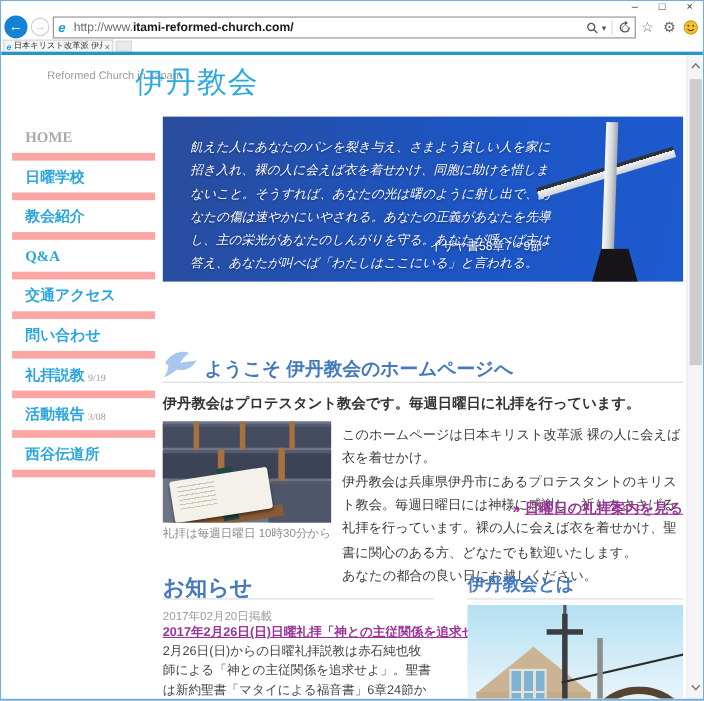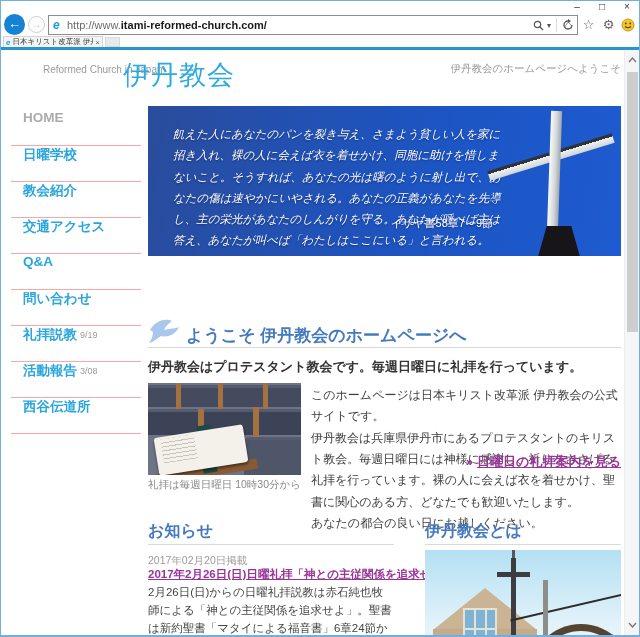--- a/index.html
+++ b/index.html
@@ -43,22 +43,22 @@
   .page { position:absolute; left:0; top:49px; width:624px; height:586px; background:#fff; overflow:hidden; }
 
   .site-header { position:absolute; left:0; top:0; width:100%; height:56px; background:#fff; }
   .logo-en { position:absolute; left:42px; top:14px; font-size:10px; color:#9a9a9a; }
   .logo-jp { position:absolute; left:42px; top:26px; font-size:14px; font-weight:bold; color:#3a79c2; }
   .logo-name { position:absolute; left:122px; top:7px; font-size:27px; color:#2ba9e0; letter-spacing:1px; }
   .hdr-welcome { position:absolute; right:4px; top:12px; font-size:10.5px; color:#999; }
 
   
   .sidebar { position:absolute; left:10px; top:60px; width:130px; }
-  .side-item { position:relative; height:36px; padding-left:12px; display:flex; align-items:flex-start;
-               border-bottom:1px solid #fca5a5; font-size:13.5px; font-weight:bold; color:#2aa5de; cursor:pointer; }
+  .side-item { position:relative; height:36px; padding-left:12px; display:flex; align-items:center;
+               border-bottom:7px solid #fca5a5; font-size:13.5px; font-weight:bold; color:#2aa5de; cursor:pointer;font-family:Liberation Serif, serif; }
   .side-item.muted { color:#ababab; }
   .side-date { font-size:9px; color:#9b9b9b; font-weight:normal; margin-left:3px; margin-top:4px; }
 
   .main { position:absolute; left:147px; top:56px; width:473px; }
 
   
   .hero { position:absolute; left:0; top:0; width:473px; height:150px; overflow:hidden;
           background:linear-gradient(100deg,#2a4c9b 0%,#2251b2 30%,#1c55c4 62%,#1e5bd0 100%); }
   .verse { position:absolute; left:25px; top:18px; width:335px; font-size:11.5px; line-height:1.85;
            color:#fff; font-style:italic; text-shadow:0 1px 2px rgba(0,0,40,.45); }
@@ -88,21 +88,21 @@
                 background:repeating-linear-gradient(#f4f1ea 0 3px,#c9c4b8 3px 4px); }
   .photo-caption { position:absolute; left:0; top:372px; font-size:10.5px; color:#8a8a8a; }
 
   .intro { position:absolute; left:163px; top:279px; width:310px; font-size:12px; line-height:1.78; color:#3d3d3d; }
   .intro p { margin:0; }
   .more-link { position:absolute; right:0px; top:347px; font-size:13px; font-weight:bold; color:#993399; }
   .more-link .arrow { text-decoration:none; margin-right:4px; }
   .more-link u { cursor:pointer; }
 
   
-  .news-head { left:0px; top:415px; font-size:16px;text-align:center; }
+  .news-head { left:0px; top:415px; font-size:20px;text-align:center; }
   .news-rule { position:absolute; left:0; top:438px; width:246px; height:1px; background:#d9d9d9; }
   .about-head { left:277px; top:415px; font-size:16px; }
   .about-rule { position:absolute; left:277px; top:438px; width:196px; height:1px; background:#d9d9d9; }
 
   .news-date { position:absolute; left:0; font-size:10.5px; color:#9b9b9b; }
   .news-title { position:absolute; left:0; width:250px; font-size:11.5px; font-weight:bold; color:#993399;
                 text-decoration:underline; cursor:pointer; white-space:nowrap; }
   .news-body { position:absolute; left:0; width:246px; font-size:11.5px; line-height:1.55; color:#444; }
 
   
@@ -182,38 +182,37 @@
     <div class="newtab"></div>
   </div>
 
   <div class="topline"></div>
 
   <div class="page">
 
     <div class="site-header">
       <div class="logo-en">Reformed Church in Japan</div>
       <div class="logo-name">伊丹教会</div>
-      <div class="hdr-welcome">伊丹教会のホームページへようこそ</div>
     </div>
 
     <div class="sidebar">
       <div class="side-item muted">
           <span>HOME</span>
         </div>
       <div class="side-item">
           <span>日曜学校</span>
         </div>
       <div class="side-item">
           <span>教会紹介</span>
         </div>
       <div class="side-item">
+          <span>Q&amp;A</span>
+        </div>
+      <div class="side-item">
           <span>交通アクセス</span>
-        </div>
-      <div class="side-item">
-          <span>Q&amp;A</span>
         </div>
       <div class="side-item">
           <span>問い合わせ</span>
         </div>
       <div class="side-item">
           <span>礼拝説教</span>
           <span class="side-date">9/19</span>
         </div>
       <div class="side-item">
           <span>活動報告</span>
@@ -251,21 +250,21 @@
         <div class="pew-wood" style="left:105px; top:24px; width:6px; height:32px;"></div>
         <div class="pew-row" style="left:96px; top:54px; width:80px; height:40px; background:#50566a;"></div>
         <div class="pew-wood" style="left:0px; top:84px; width:110px; height:10px; transform:rotate(-9deg); background:#8a5a33;"></div>
         <div class="book-spine"></div>
         <div class="book"></div>
         <div class="book-lines"></div>
       </div>
       <div class="photo-caption">礼拝は毎週日曜日 10時30分から</div>
 
       <div class="intro">
-        <p>このホームページは日本キリスト改革派 伊丹教会の公式サイトです。</p>
+        <p>このホームページは日本キリスト改革派 裸の人に会えば衣を着せかけ。</p>
         <p>伊丹教会は兵庫県伊丹市にあるプロテスタントのキリスト教会。毎週日曜日には神様に感謝し、祈りをささげる礼拝を行っています。裸の人に会えば衣を着せかけ、聖書に関心のある方、どなたでも歓迎いたします。</p>
         <p>あなたの都合の良い日にお越しください。</p>
       </div>
       <div class="more-link">
         <span class="arrow">»</span><u>日曜日の礼拝案内を見る</u>
       </div>
 
       <h2 class="sec-head news-head">お知らせ</h2>
       <div class="news-rule"></div>
 

